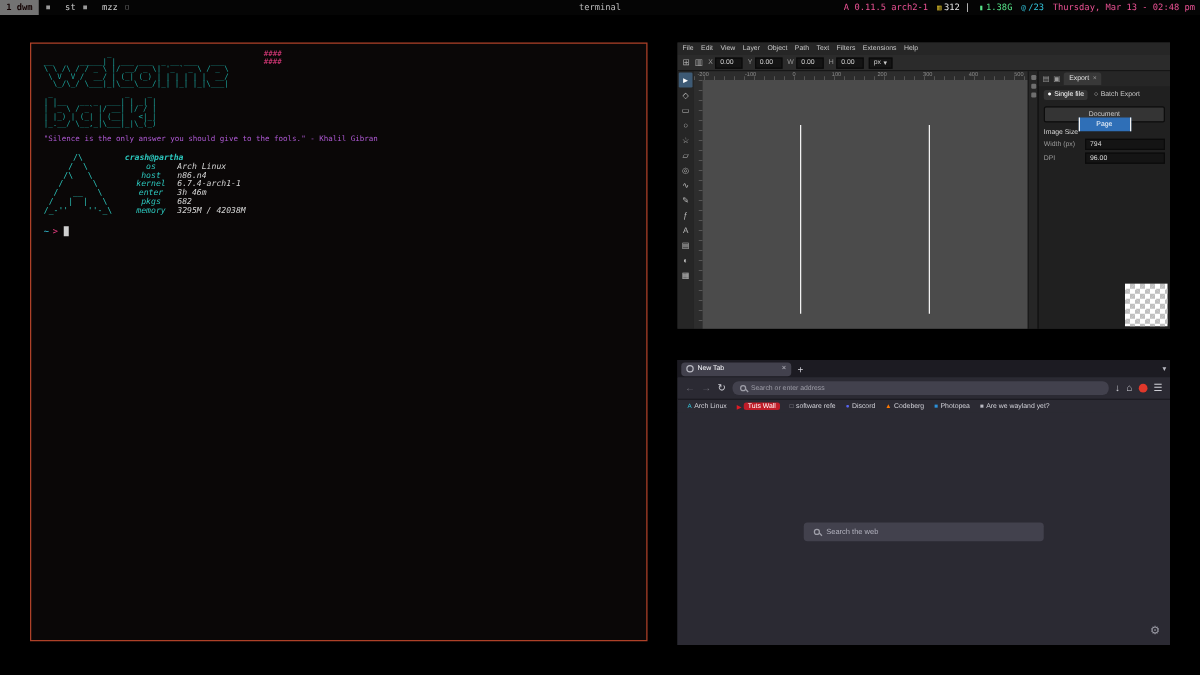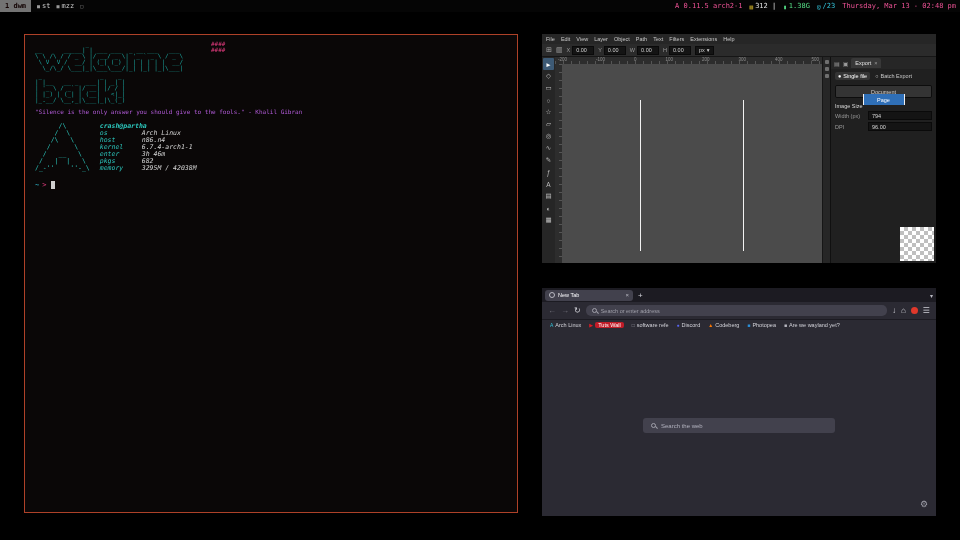--- a/index.html
+++ b/index.html
@@ -6,21 +6,21 @@
   html,body { width:960px; height:540px; background:#000; overflow:hidden;
               font-family:"Liberation Sans", sans-serif; }
   .desktop { position:relative; width:960px; height:540px; background:#000; }
 
   
   .statusbar { position:absolute; left:0; top:0; width:960px; height:12px;
     background:#050505; display:flex; align-items:center;
     font-family:"DejaVu Sans Mono", monospace; font-size:7px; color:#d8d8d8; }
   .sb-tag { background:#737373; color:#120202; padding:0 5px; height:12px;
     display:flex; align-items:center; font-weight:bold; }
-  .sb-app { display:flex; align-items:center; gap:2px; margin-left:6px; color:#cfcfcf; }
+  .sb-app { display:flex; align-items:center; gap:12px; margin-left:6px; color:#cfcfcf; }
   .sb-app .sq { font-size:5px; color:#9a9a9a; }
   .sb-title { position:absolute; left:0; right:0; text-align:center; color:#bdbdbd; pointer-events:none; }
   .sb-right { margin-left:auto; display:flex; align-items:center; gap:7px; padding-right:4px; }
   .seg { display:flex; align-items:center; gap:2px; white-space:nowrap; }
   .seg .ic { font-size:6px; }
   .seg.c0 .tx { color:#ee5396; } .seg.c0 .ic { color:#ee5396; }
   .seg.c1 .tx { color:#e6e6e6; } .seg.c1 .ic { color:#f6d32d; }
   .seg.c2 .tx { color:#57e389; } .seg.c2 .ic { color:#57e389; }
   .seg.c3 .tx { color:#33c7de; } .seg.c3 .ic { color:#33c7de; }
   .seg.c4 .tx { color:#ee5396; }
@@ -32,21 +32,21 @@
   .term-art { position:relative; }
   pre.art { font-family:"DejaVu Sans Mono", monospace; font-size:6px; line-height:6px;
     color:#1ba39c; white-space:pre; }
   pre.art.back { margin-top:2px; }
   pre.accent { position:absolute; top:0; left:176px; color:#e93d82; font-size:6px; line-height:6px; white-space:pre; }
   .quote { margin-top:5px; font-size:6px; color:#b05ad6; }
   .fetch { display:flex; gap:10px; margin-top:8px; }
   pre.logo { font-size:6.5px; line-height:7px; color:#2cc7bd; white-space:pre; }
   .fetch-info { font-size:6.5px; line-height:7px;font-style:italic; }
   .fetch-user { color:#2cc7bd; font-weight:bold; }
-  .frow .fk { color:#2cc7bd; display:inline-block; width:42px; }
+  .frow .fk { color:#2cc7bd; display:inline-block; width:42px;text-align:center; }
   .frow .fv { color:#d6d6d6; }
   .promptline { margin-top:9px; font-size:7px; display:flex; align-items:center; gap:3px; }
   .promptline .tilde { color:#33c7de; }
   .promptline .caret { color:#e93d82; }
   .cursor { display:inline-block; width:4px; height:8px; background:#cfcfcf; margin-left:2px; }
 
   
   .inkscape { position:absolute; left:542px; top:34px; width:394px; height:229px;
     background:#1f1f1f; display:flex; flex-direction:column; }
   .ink-menubar { height:10px; background:#262626; display:flex; align-items:center;
@@ -157,20 +157,21 @@
       <span class="sq">■</span>
       <span>st</span>
     </div>
     <div class="sb-app">
       <span class="sq">■</span>
       <span>mzz</span>
     </div>
     <div class="sb-app">
       <span class="sq">□</span>
     </div>
+    <div class="sb-title">terminal</div>
     <div class="sb-right">
       <span class="seg c0">
         <span class="ic"></span>
         <span class="tx">A 0.11.5 arch2-1</span>
       </span>
       <span class="seg c1">
         <span class="ic">▥</span>
         <span class="tx">312 |</span>
       </span>
       <span class="seg c2">

